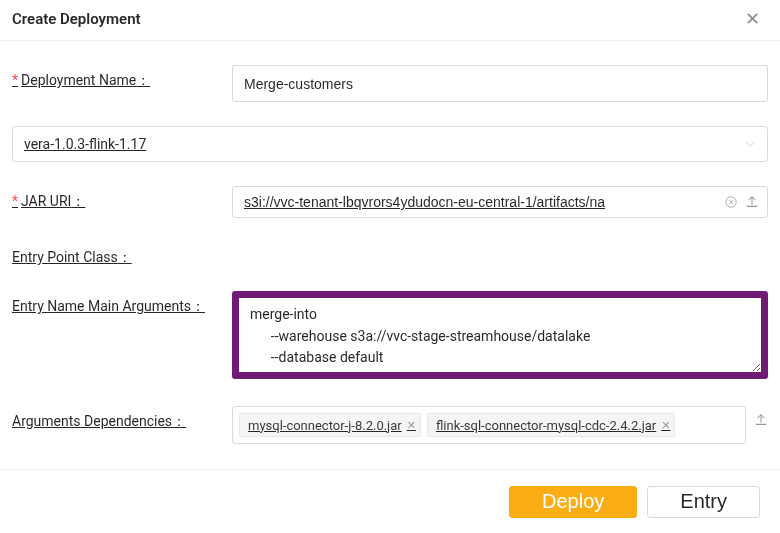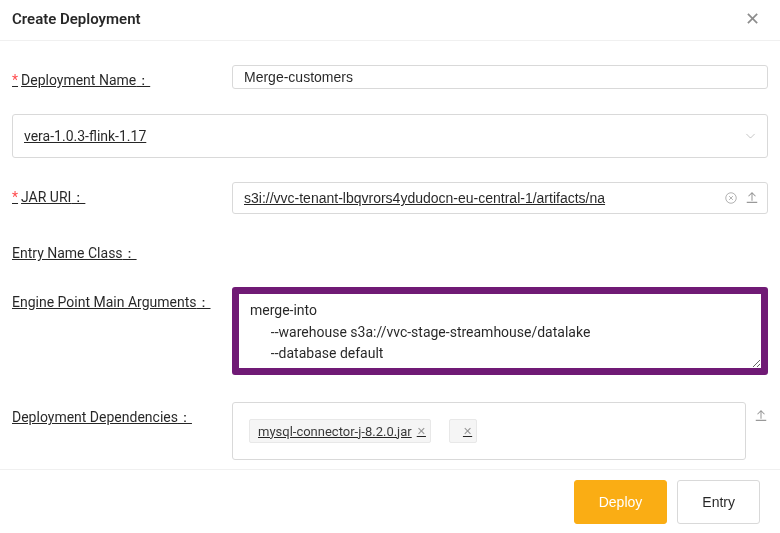--- a/index.html
+++ b/index.html
@@ -51,32 +51,32 @@
       color: rgba(0,0,0,0.85);
       padding-top: 7px;
     }
     .form-label .req {
       color: #ff4d4f;
       margin-right: 3px;
     }
     .form-control { flex: 1; min-width: 0; }
     .input {
       width: 100%;
-      height: 24px;
+      height: 37px;
       padding: 4px 11px;
       border: 1px solid #d9d9d9;
       border-radius: 3px;
       font-size: 14px;
       color: rgba(0,0,0,0.85);
       background: #fff;
     }
     .input::placeholder { color: rgba(0,0,0,0.3); }
     .select {
       width: 100%;
-      height: 44px;
+      height: 36px;
       padding: 4px 28px 4px 11px;
       border: 1px solid #d9d9d9;
       border-radius: 3px;
       font-size: 14px;
       color: rgba(0,0,0,0.85);
       background: #fff;
       display: flex;
       align-items: center;
       position: relative;
       cursor: pointer;
@@ -124,26 +124,26 @@
       overflow: auto;
       line-height: 1.55;
     }
     .textarea::-webkit-scrollbar { width: 10px; }
     .textarea::-webkit-scrollbar-thumb { background: rgba(0,0,0,0.15); border-radius: 5px; }
     .deps-wrap { display: flex; align-items: flex-start; gap: 8px; width: 100%; }
     .tag-box {
       flex: 1;
       border: 1px solid #d9d9d9;
       border-radius: 3px;
-      padding: 16px;
+      padding: 6px;
       min-height: 32px;
       background: #fff;
       display: flex;
       flex-wrap: wrap;
-      gap: 18px;
+      gap: 6px;
       align-content: flex-start;
     }
     .tag {
       display: inline-flex;
       align-items: center;
       background: #f5f5f5;
       border: 1px solid #e8e8e8;
       border-radius: 2px;
       padding: 2px 4px 2px 8px;
       font-size: 13px;
@@ -163,24 +163,24 @@
       height: 64px;
       display: flex;
       justify-content: flex-end;
       align-items: center;
       gap: 10px;
       padding: 0 20px;
       border-top: 1px solid #f0f0f0;
       background: #fff;
     }
     .btn {
-      height: 44px;
-      padding: 0 24px;
-      border-radius: 3px;
-      font-size: 14px;
+      height: 32px;
+      padding: 0 32px;
+      border-radius: 3px;
+      font-size: 20px;
       cursor: pointer;
       display: inline-flex;
       align-items: center;
       justify-content: center;
       border: 1px solid #d9d9d9;
       background: #fff;
       color: rgba(0,0,0,0.85);
     }
     .btn-primary {
       background: #faad14;
@@ -238,48 +238,49 @@
           <svg width="14" height="14" viewBox="0 0 16 16">
               <path d="M8 11V2M4 6l4-4 4 4M2 13h12" fill="none" stroke="currentColor" stroke-width="1.2"></path>
             </svg>
         </span>
       </div>
     </div>
   </div>
 
   <div class="form-row">
     <div class="form-label">
-      <span>Entry Name Class</span><span>：</span>
-    </div>
-  </div>
-
-  <div class="form-row">
-    <div class="form-label">
-      <span>Engine Point Main Arguments</span><span>：</span>
+      <span>Entry Point Class</span><span>：</span>
+    </div>
+  </div>
+
+  <div class="form-row">
+    <div class="form-label">
+      <span>Entry Name Main Arguments</span><span>：</span>
     </div>
     <div class="form-control">
       <textarea class="textarea" style="">merge-into
       --warehouse s3a://vvc-stage-streamhouse/datalake
       --database default
       --table country_sales</textarea>
     </div>
   </div>
 
   <div class="form-row">
     <div class="form-label">
-      <span>Deployment Dependencies</span><span>：</span>
+      <span>Arguments Dependencies</span><span>：</span>
     </div>
     <div class="form-control">
       <div class="deps-wrap">
         <div class="tag-box">
           <span class="tag">
             <span>mysql-connector-j-8.2.0.jar</span>
             <span class="x">✕</span>
           </span>
           <span class="tag">
+            <span>flink-sql-connector-mysql-cdc-2.4.2.jar</span>
             <span class="x">✕</span>
           </span>
         </div>
         <span class="upload-side">
           <svg width="14" height="14" viewBox="0 0 16 16">
               <path d="M8 11V2M4 6l4-4 4 4M2 13h12" fill="none" stroke="currentColor" stroke-width="1.2"></path>
             </svg>
         </span>
       </div>
     </div>

